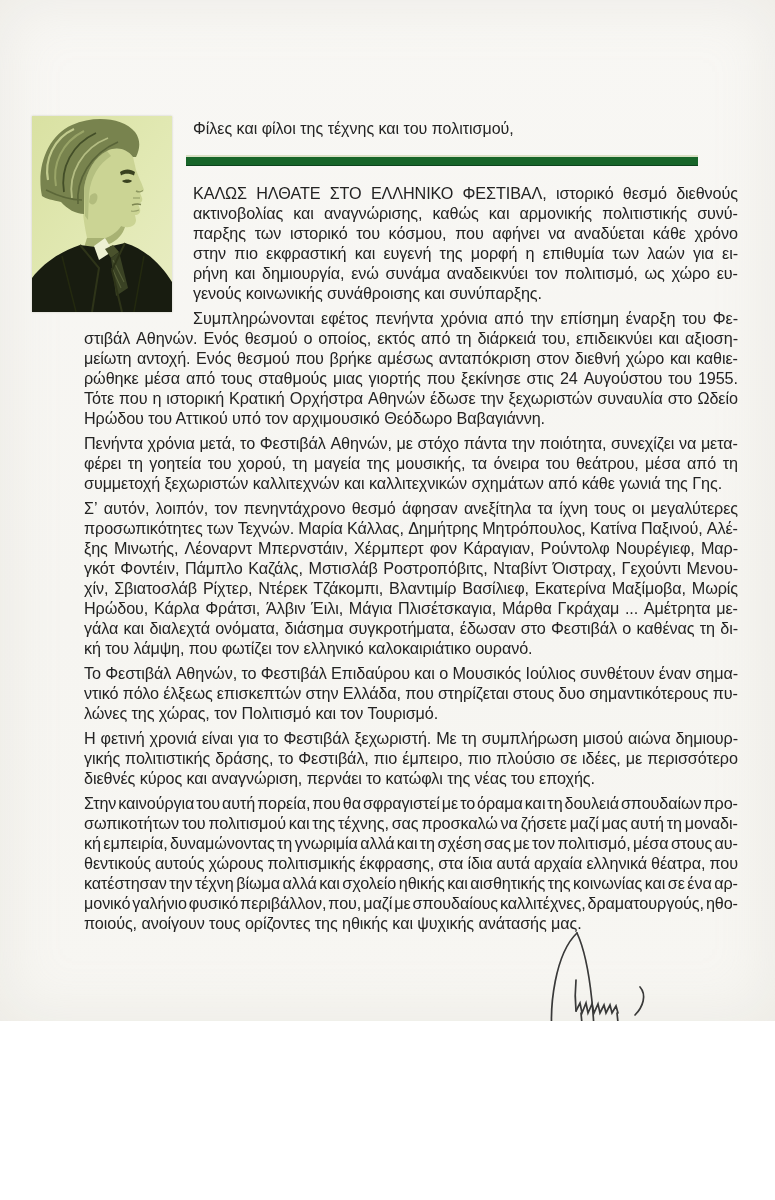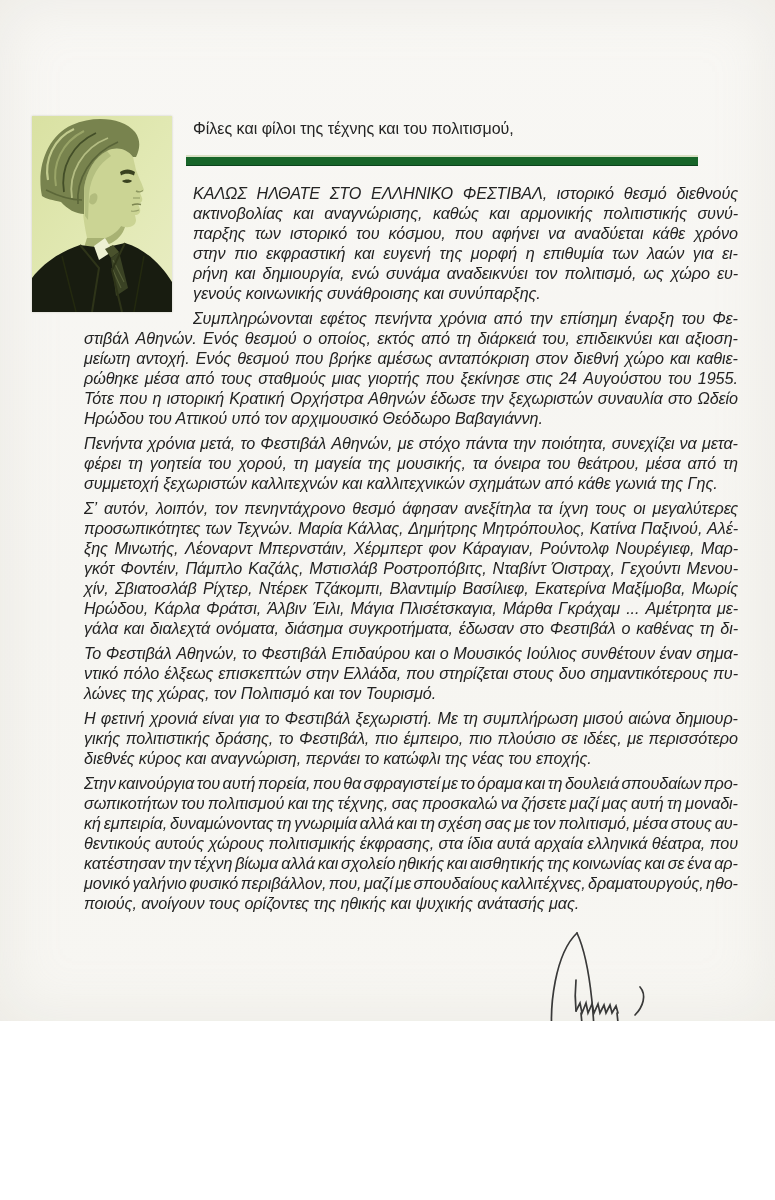--- a/index.html
+++ b/index.html
@@ -37,21 +37,20 @@
     background: #176529;
     border-top: 2px solid #d9e0c4;
     border-bottom: 1px solid #0d431d;
     box-sizing: border-box;
   }
 
   .letter-body {
     position: absolute;
     left: 48px; top: 183px;
     width: 690px;
-    font-style: italic;
   }
   .para { margin: 0 0 5px 0; }
   .line {
     line-height: 20px;
     font-size: 16.2px;
     color: #232323;
     letter-spacing: -0.1px;
     white-space: nowrap;
     margin-left: 36px;
   }
@@ -410,20 +409,21 @@
           <span>διάσημα</span>
           <span>συγκροτήματα,</span>
           <span>έδωσαν</span>
           <span>στο</span>
           <span>Φεστιβάλ</span>
           <span>ο</span>
           <span>καθένας</span>
           <span>τη</span>
           <span>δι-</span>
         </div>
+        <div class="line last">κή του λάμψη, που φωτίζει τον ελληνικό καλοκαιριάτικο ουρανό.</div>
       </div>
       <div class="para">
         <div class="line just">
           <span>Το</span>
           <span>Φεστιβάλ</span>
           <span>Αθηνών,</span>
           <span>το</span>
           <span>Φεστιβάλ</span>
           <span>Επιδαύρου</span>
           <span>και</span>

